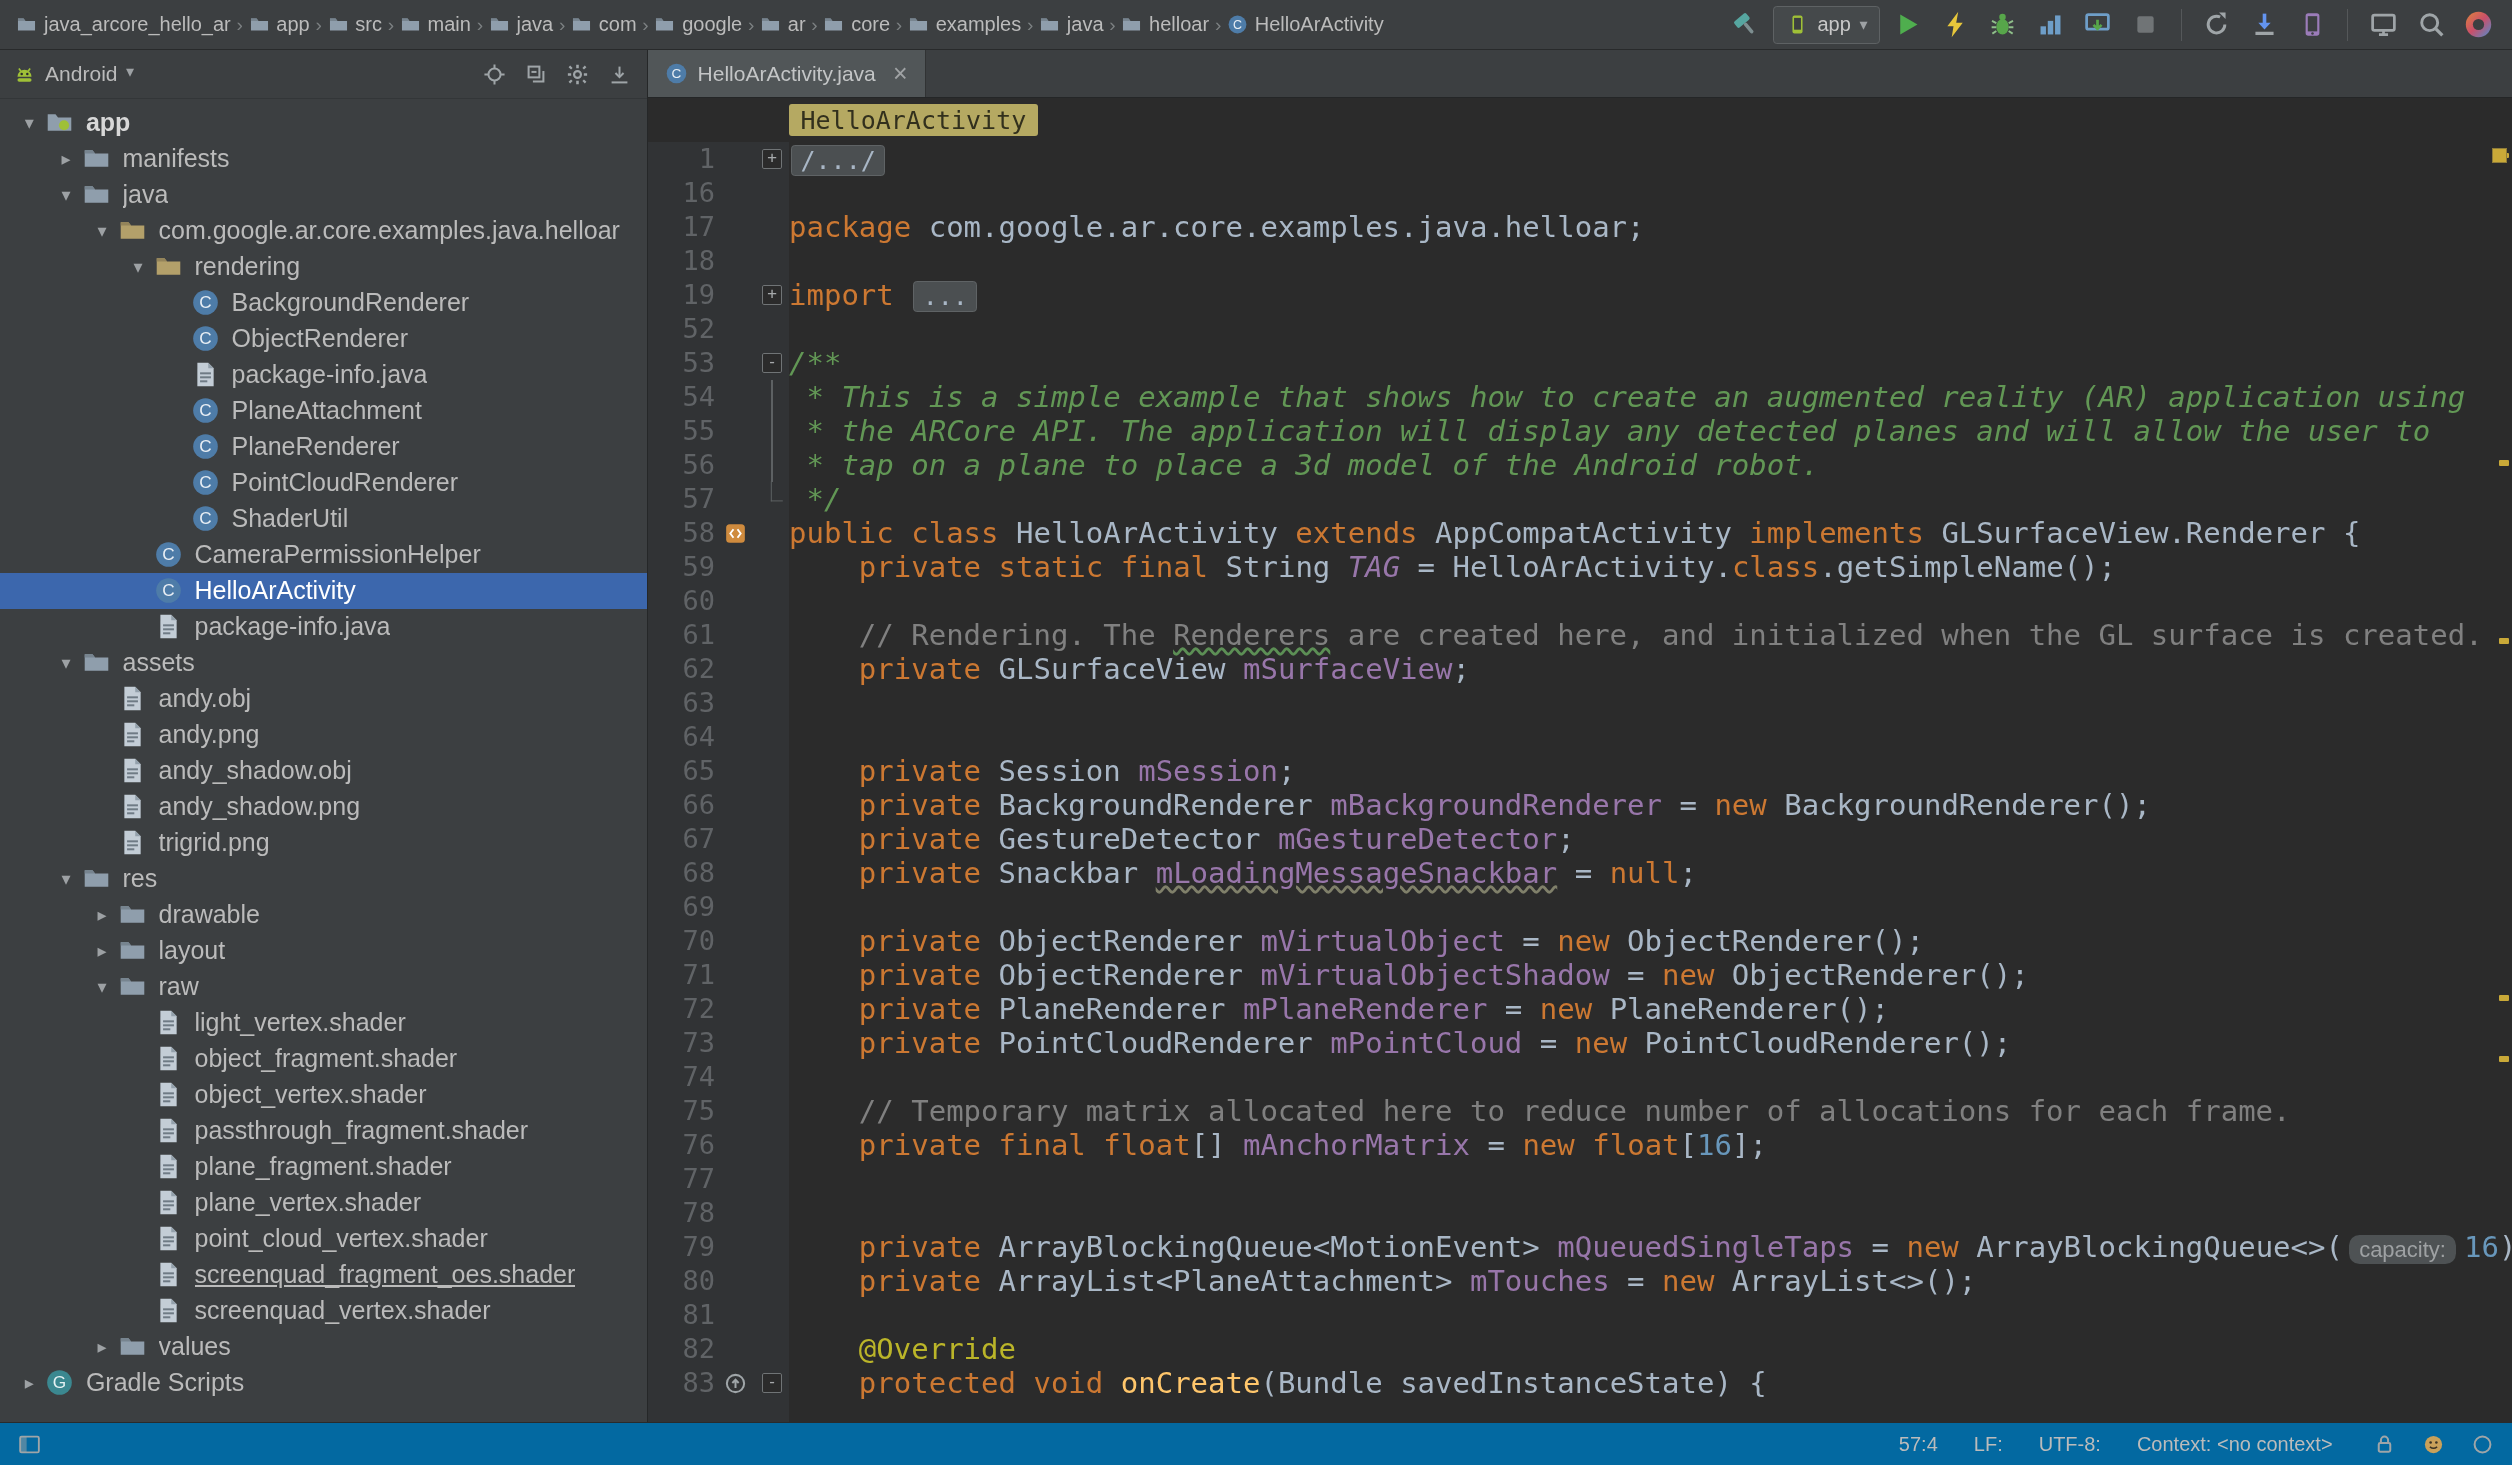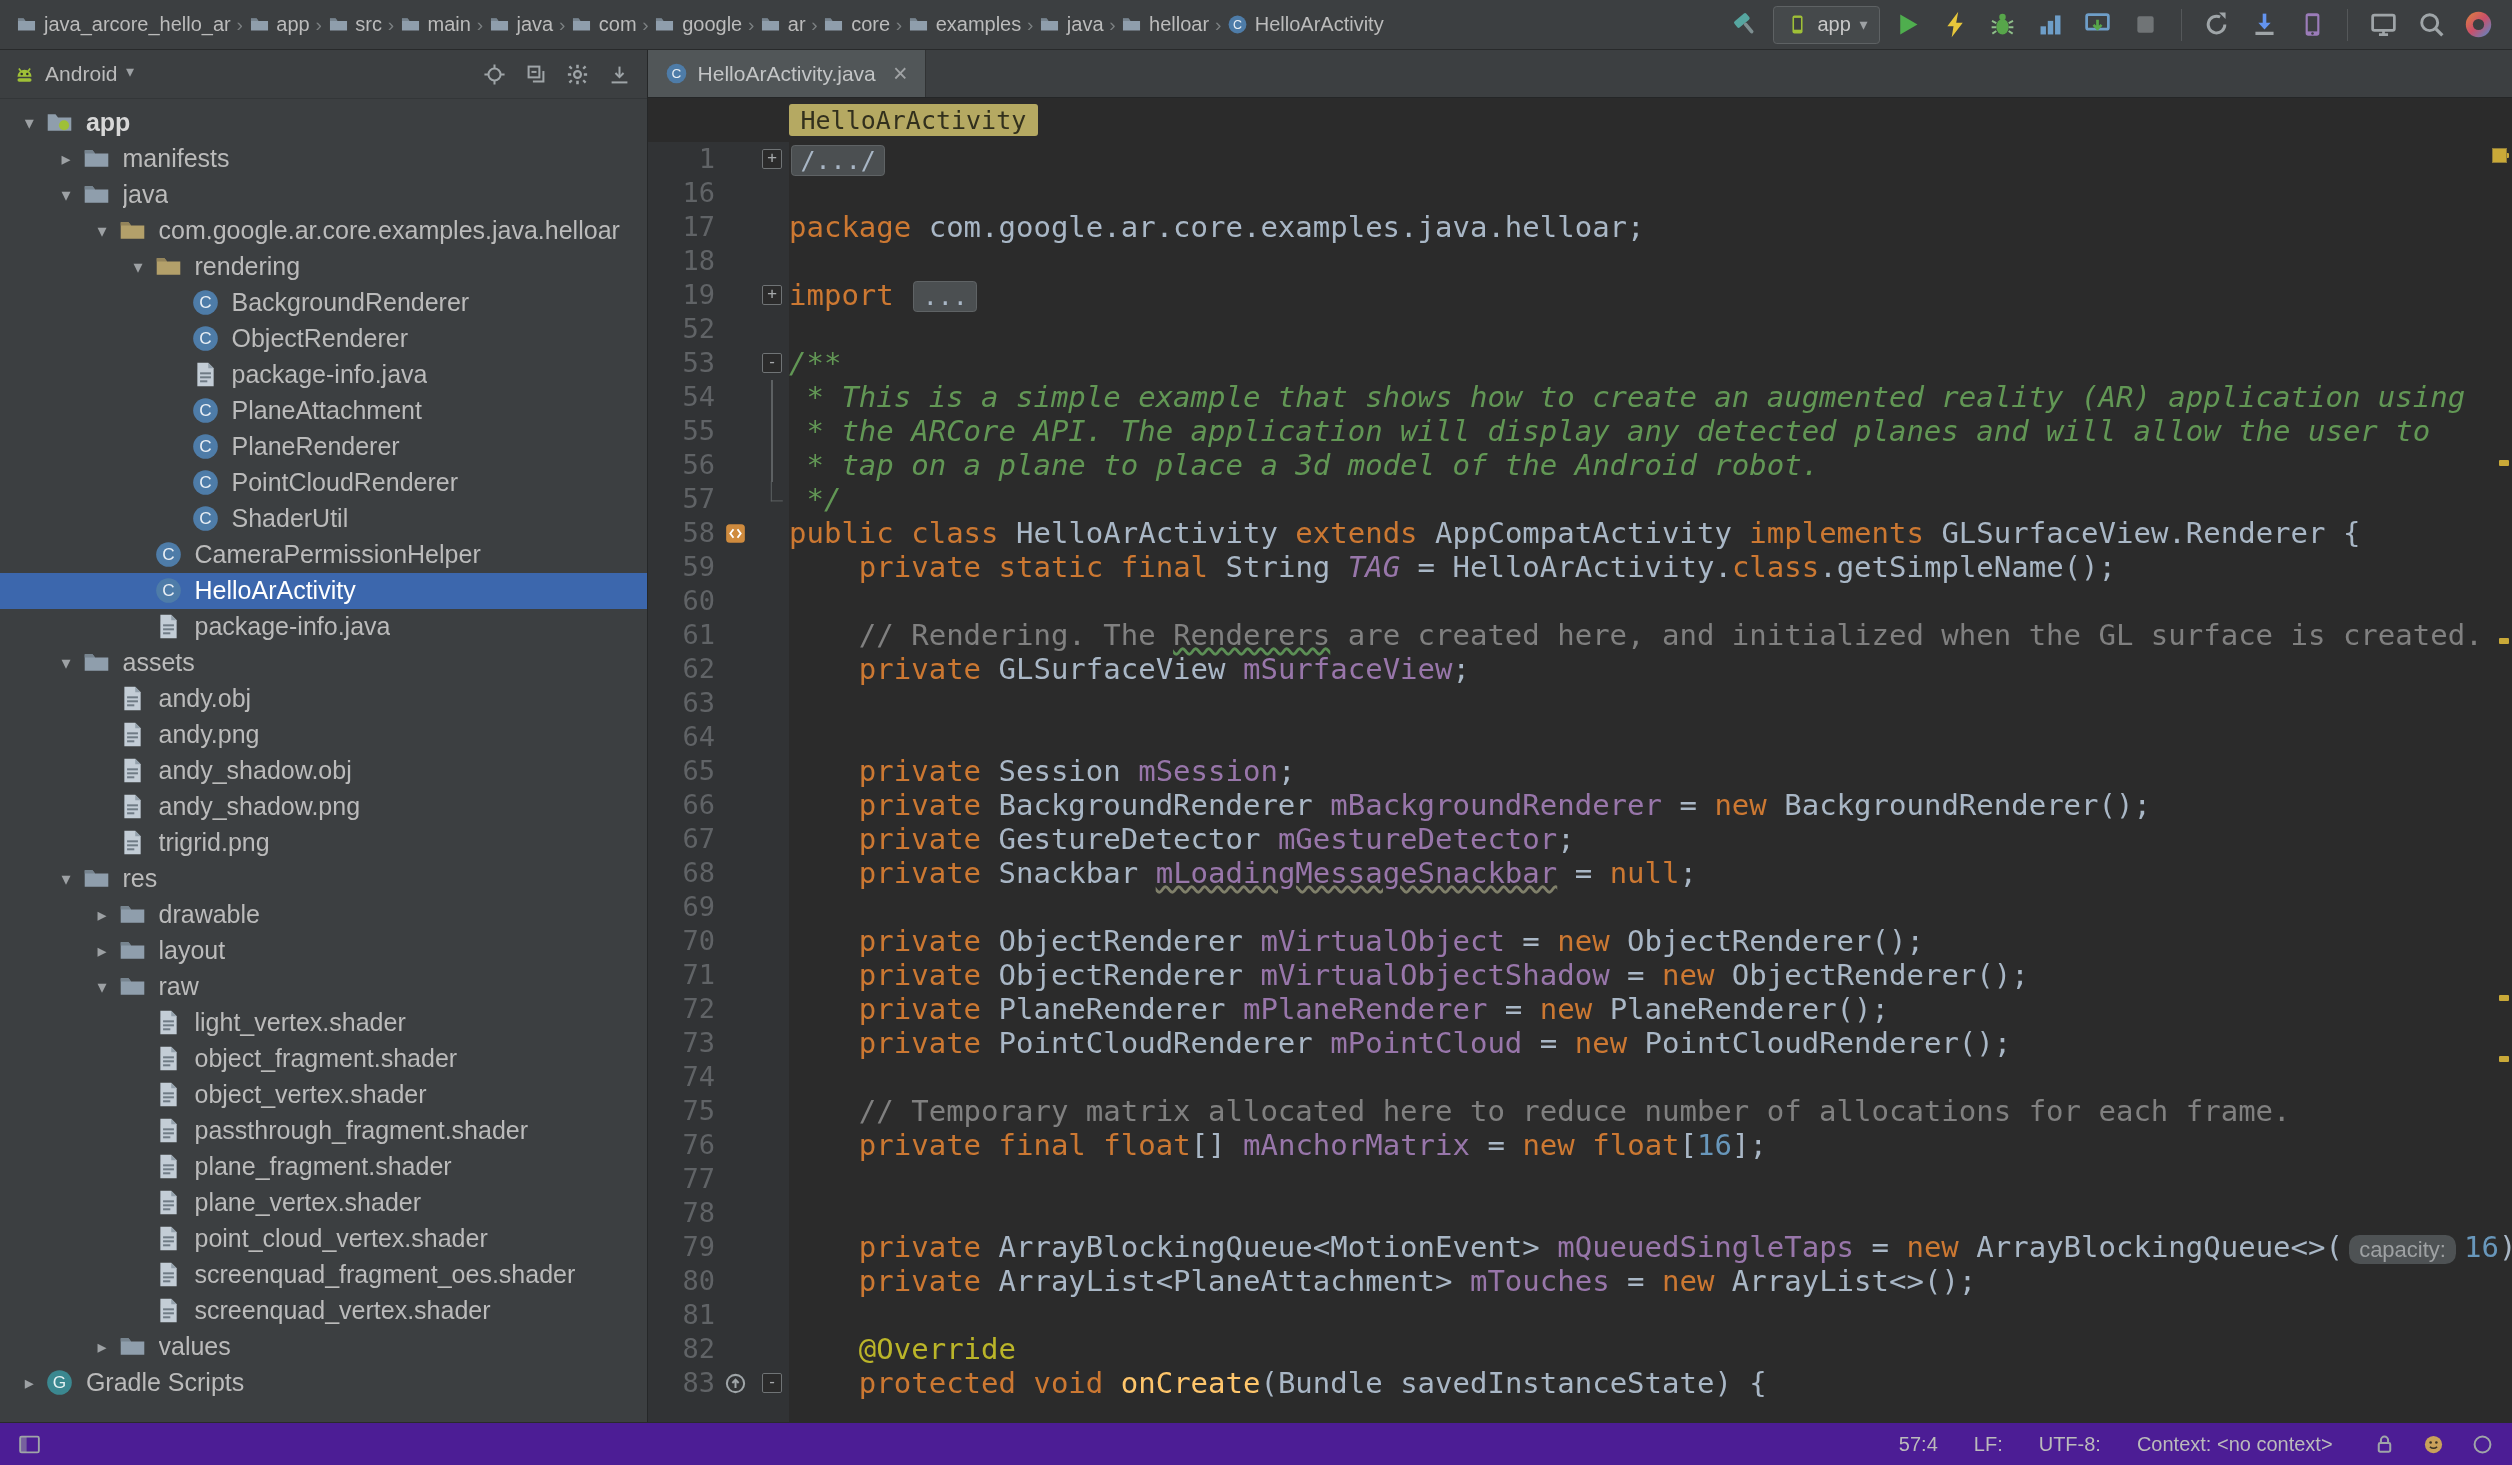--- a/index.html
+++ b/index.html
@@ -86,21 +86,21 @@
     font-size:25px;display:inline-block;line-height:29px}
   .t-hint{background:#4e5254;color:#9ea1a3;border-radius:10.5px;padding:1px 10.5px;margin:0 7.6px 0 5.7px;font-size:22px;
     font-family:"Liberation Sans",sans-serif;display:inline-block;line-height:27px}
   .t-typo{text-decoration-line:underline;text-decoration-style:wavy;text-decoration-color:#5c8f55}
   .t-warn{text-decoration-line:underline;text-decoration-style:wavy;text-decoration-color:#80806a}
   .stripe{position:absolute;top:0;right:0;width:17px;height:100%}
   .mark{position:absolute;right:2.9px;width:10.5px;height:5.7px;background:#c9a938;border-radius:1px}
   .fstat{position:absolute;right:4.8px;top:5.7px;width:15.3px;height:15.3px;background:#c9a938;border:1px solid #8f7c39;box-sizing:border-box}
 
   
-  .statusbar{height:44px;background:#4c1d95;border-top:1px solid #292b2c;box-sizing:border-box;
+  .statusbar{height:44px;background:#0369a1;border-top:1px solid #292b2c;box-sizing:border-box;
     display:flex;align-items:center;justify-content:space-between;padding:0 13.4px;color:#bbbbbb;font-size:20px}
   .sb-left{display:flex;align-items:center}
   .sb-right{display:flex;align-items:center;gap:36px}
   .sb-icons{display:flex;align-items:center;gap:17px}
 </style>
 </head>
 <body>
 
 <div class="titlebar">
   <div class="crumbs">
@@ -779,21 +779,21 @@
               <path fill="#93a0ab" d="M9.5 1.5l3 3h-3z"></path>
               <g fill="#6f7b85">
                 <rect x="5" y="6.8" width="6" height="1.1"></rect>
                 <rect x="5" y="9" width="6" height="1.1"></rect>
                 <rect x="5" y="11.2" width="4" height="1.1"></rect>
               </g>
             </svg>
           </span>
           <span class="tlabel">point_cloud_vertex.shader</span>
         </div>
-        <div class="trow" style="padding-left: 122px;">
+        <div class="trow" style="padding-left: 122px; text-decoration: underline;">
           <span class="arrow"></span>
           <span class="icon">
             <svg viewBox="0 0 16 16">
               <path fill="#c3cdd6" d="M3.5 1.5h6l3 3v10h-9z"></path>
               <path fill="#93a0ab" d="M9.5 1.5l3 3h-3z"></path>
               <g fill="#6f7b85">
                 <rect x="5" y="6.8" width="6" height="1.1"></rect>
                 <rect x="5" y="9" width="6" height="1.1"></rect>
                 <rect x="5" y="11.2" width="4" height="1.1"></rect>
               </g>

